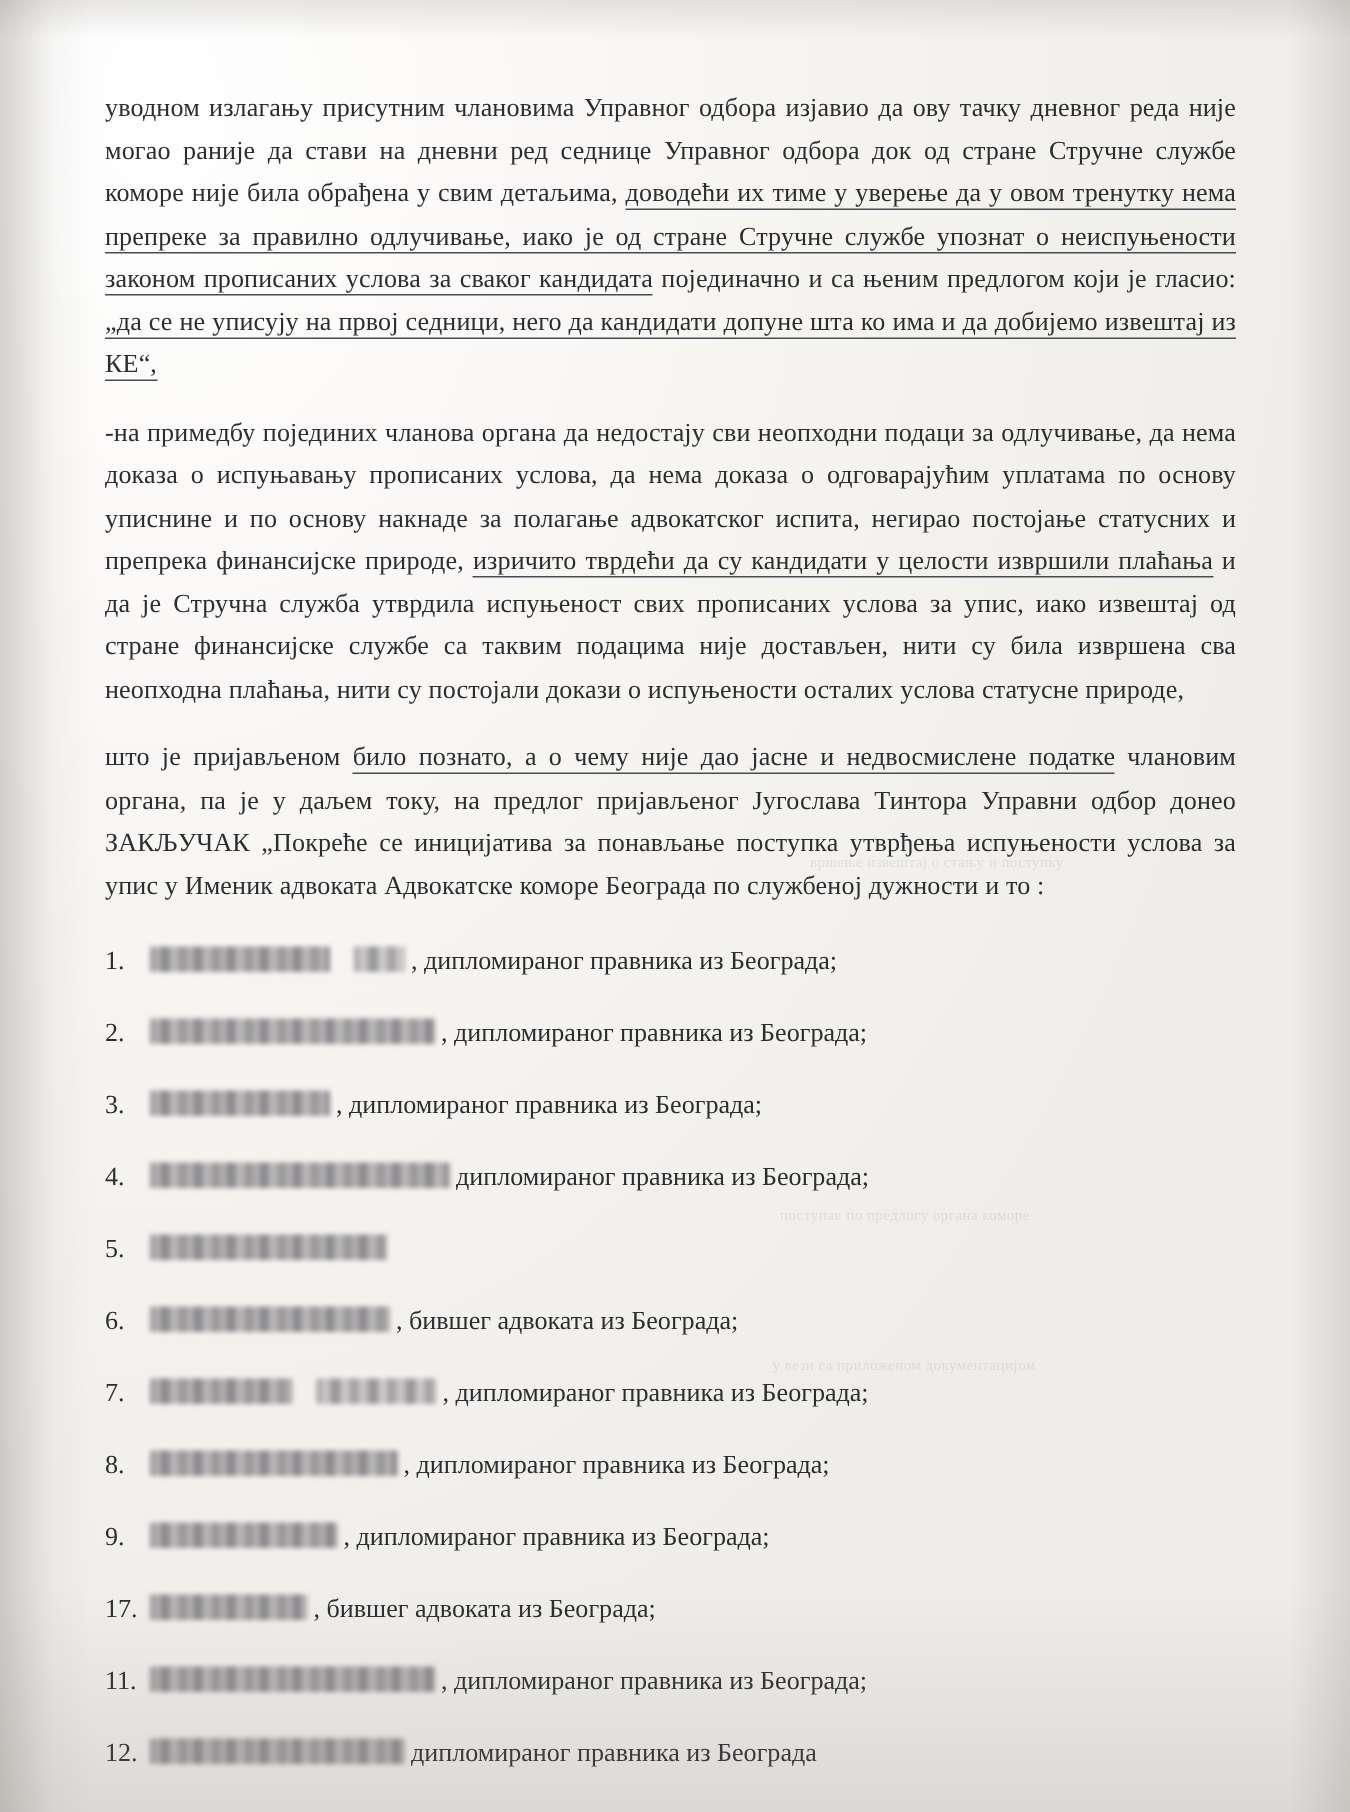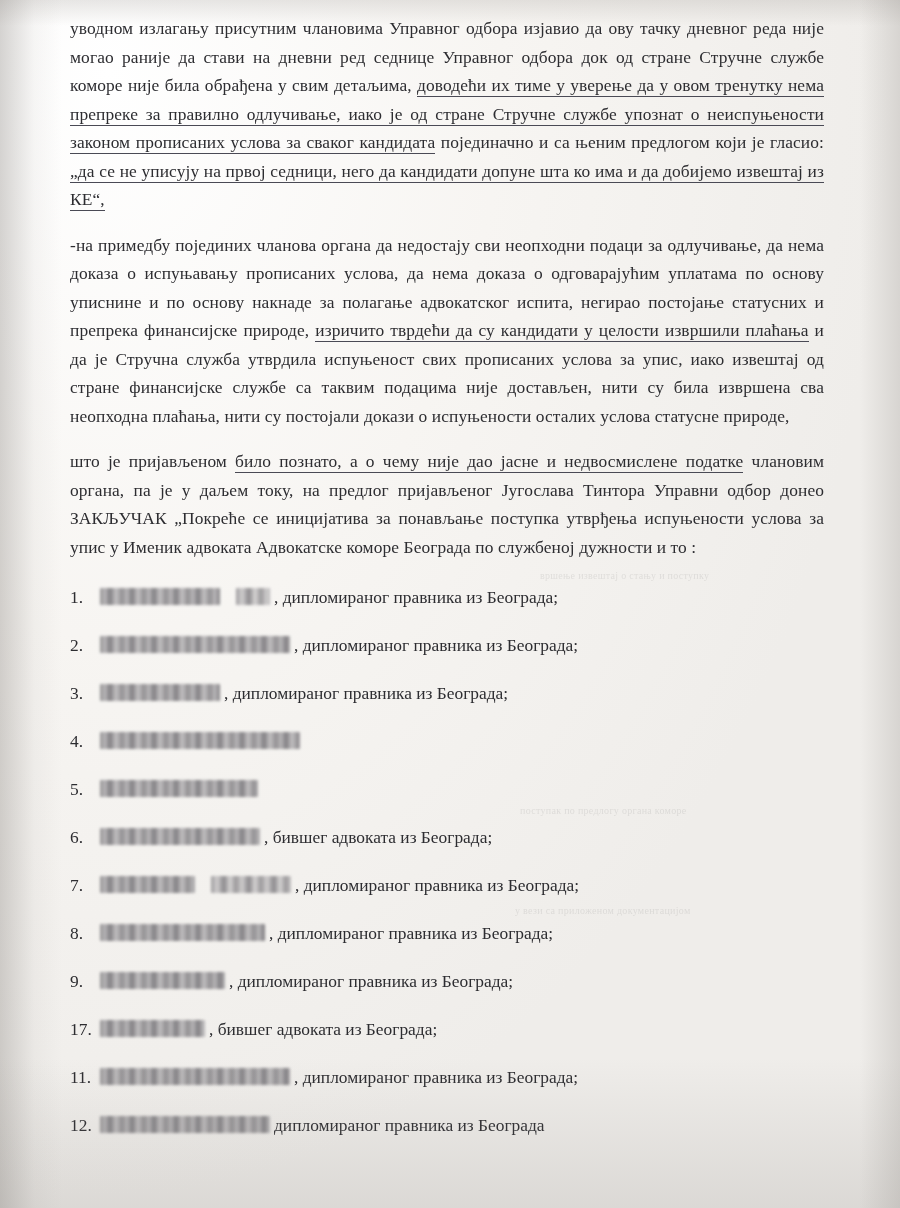--- a/index.html
+++ b/index.html
@@ -71,20 +71,21 @@
     text-align: justify;
   }
   #bleed1 { left: 540px; top: 565px; }
   #bleed2 { left: 520px; top: 800px; width: 320px; }
   #bleed3 { left: 515px; top: 900px; width: 240px; }
 
   .content {
     position: relative;
     z-index: 3;
     padding: 14px 76px 0 70px;
+    margin-top: 43px;
   }
   p.para {
     margin: 0 0 17px 0;
     font-size: 17.4px;
     line-height: 28.5px;
     color: #2d2d31;
     text-align: justify;
     text-justify: inter-word;
     letter-spacing: 0.1px;
   }
@@ -172,20 +173,21 @@
           <span class="tail">, дипломираног правника из Београда;</span>
         </li>
         <li>
           <span class="num">3.</span>
           <span class="redaction" style="width: 120px;"></span>
           <span class="tail">, дипломираног правника из Београда;</span>
         </li>
         <li>
           <span class="num">4.</span>
           <span class="redaction" style="width: 200px;"></span>
+          <span class="tail"> дипломираног правника из Београда;</span>
         </li>
         <li>
           <span class="num">5.</span>
           <span class="redaction" style="width: 158px;"></span>
         </li>
         <li>
           <span class="num">6.</span>
           <span class="redaction" style="width: 160px;"></span>
           <span class="tail">, бившег адвоката из Београда;</span>
         </li>

